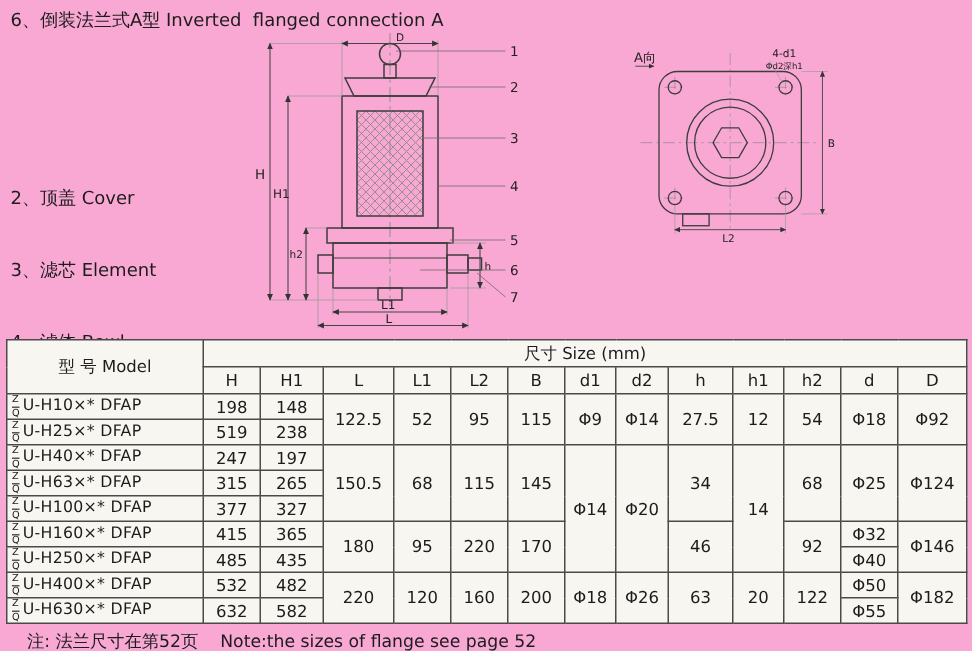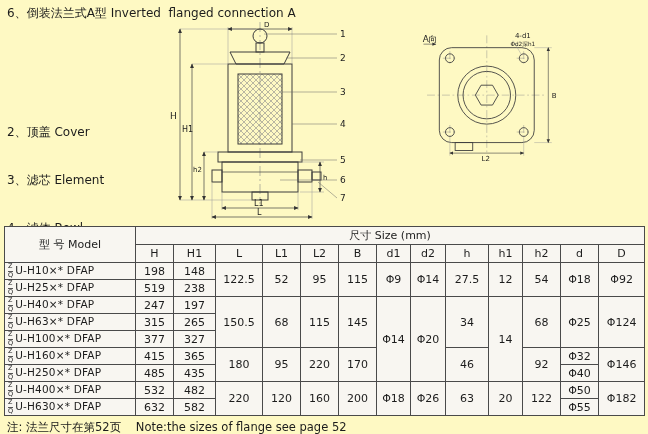--- a/index.html
+++ b/index.html
@@ -1,24 +1,24 @@
 <!DOCTYPE html>
 <html><head>
 <meta charset="utf-8">
 <style>
   * { margin:0; padding:0; box-sizing:border-box; }
   html,body { background:#e8e6e1; }
   .page {
     position:relative; width:648px; height:434px;
-    background:#fef9c3; color:#1c1c1c; overflow:hidden;
+    background:#f9a8d4; color:#1c1c1c; overflow:hidden;
     font-family:"DejaVu Sans","Liberation Sans",sans-serif;
   }
   .title { position:absolute; left:7px; top:5px; font-size:12px; white-space:pre; }
   .parts { position:absolute; left:7px; top:92px; list-style:none; font-size:12px; line-height:16px; white-space:pre; }
-  .note  { position:absolute; left:7px; top:420px; font-size:11.5px; white-space:pre; }
+  .note  { position:absolute; left:18px; top:420px; font-size:11.5px; white-space:pre; }
   .ldraw { position:absolute; left:160px; top:20px; }
   .rdraw { position:absolute; left:420px; top:30px; }
   svg text { fill:#222; font-family:"DejaVu Sans","Liberation Sans",sans-serif; }
   table.size {
     position:absolute; left:4px; top:226px; width:640px;
     border-collapse:collapse; table-layout:fixed; background:#f8f6f1;
   }
   .size th, .size td {
     border:1px solid #4a4a4a; text-align:center; vertical-align:middle;
     font-size:11px; font-weight:normal; padding:0; height:17px; overflow:hidden;

